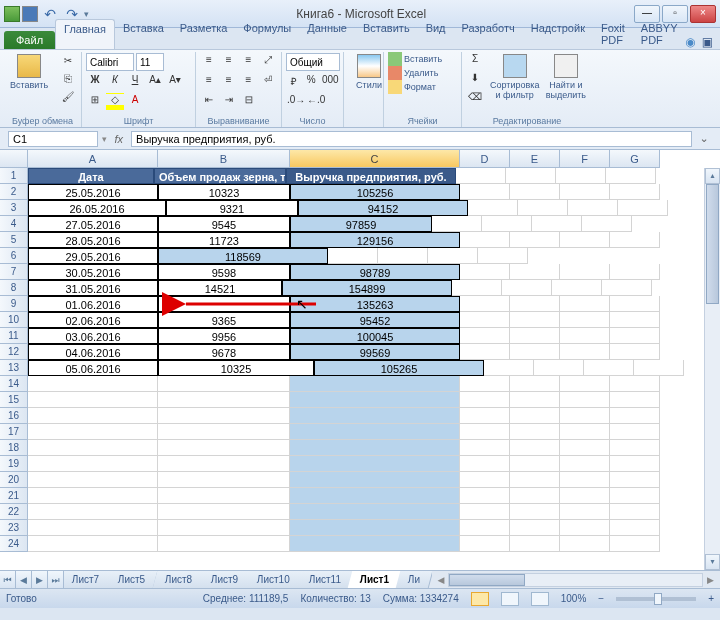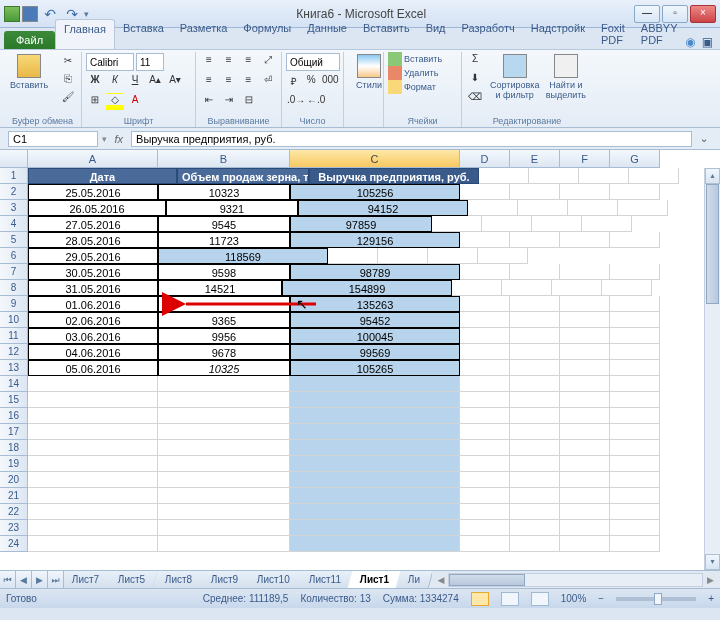--- a/index.html
+++ b/index.html
@@ -294,21 +294,21 @@
       <div class="row-header">18</div>
       <div class="row-header">19</div>
       <div class="row-header">20</div>
       <div class="row-header">21</div>
       <div class="row-header">22</div>
       <div class="row-header">23</div>
       <div class="row-header">24</div>
     </div>
   <div class="cells" id="cells">
       <div class="cell-row">
-        <div class="cell header-cell" style="width: 149px;">Дата</div>
+        <div class="cell header-cell" style="width: 126px;">Дата</div>
         <div class="cell header-cell" style="width: 132px;">Объем продаж зерна, т</div>
         <div class="cell header-cell selected-col" style="width: 170px;">Выручка предприятия, руб.</div>
         <div class="cell" style="width: 50px;"></div>
         <div class="cell" style="width: 50px;"></div>
         <div class="cell" style="width: 50px;"></div>
         <div class="cell" style="width: 50px;"></div>
       </div>
       <div class="cell-row">
         <div class="cell data-cell" style="width: 130px;">25.05.2016</div>
         <div class="cell data-cell" style="width: 132px;">10323</div>
@@ -402,21 +402,21 @@
         <div class="cell data-cell" style="width: 130px;">04.06.2016</div>
         <div class="cell data-cell" style="width: 132px;">9678</div>
         <div class="cell data-cell selected-col" style="width: 170px;">99569</div>
         <div class="cell" style="width: 50px;"></div>
         <div class="cell" style="width: 50px;"></div>
         <div class="cell" style="width: 50px;"></div>
         <div class="cell" style="width: 50px;"></div>
       </div>
       <div class="cell-row">
         <div class="cell data-cell" style="width: 130px;">05.06.2016</div>
-        <div class="cell data-cell" style="width: 132px; font-style: italic;">10325</div>
+        <div class="cell data-cell" style="width: 156px;">10325</div>
         <div class="cell data-cell selected-col" style="width: 170px;">105265</div>
         <div class="cell" style="width: 50px;"></div>
         <div class="cell" style="width: 50px;"></div>
         <div class="cell" style="width: 50px;"></div>
         <div class="cell" style="width: 50px;"></div>
       </div>
       <div class="cell-row">
         <div class="cell" style="width: 130px;"></div>
         <div class="cell" style="width: 132px;"></div>
         <div class="cell selected-col" style="width: 170px;"></div>

